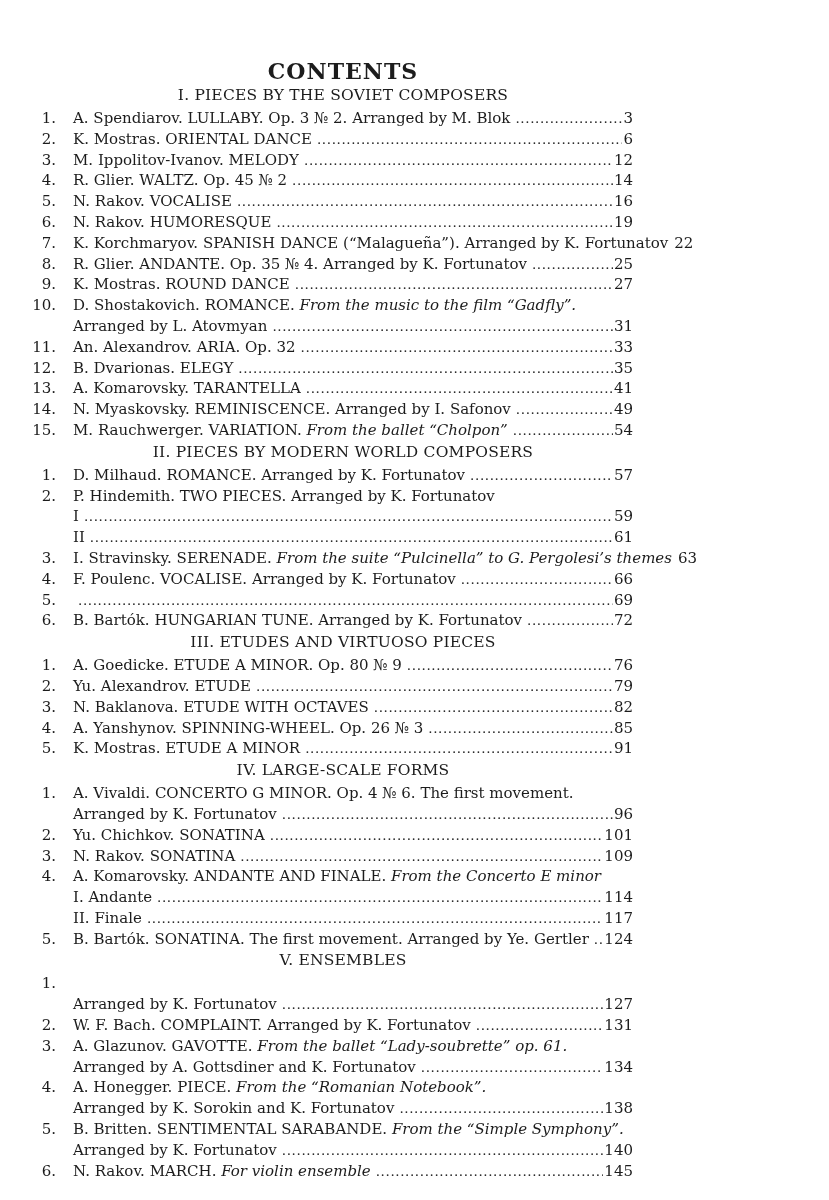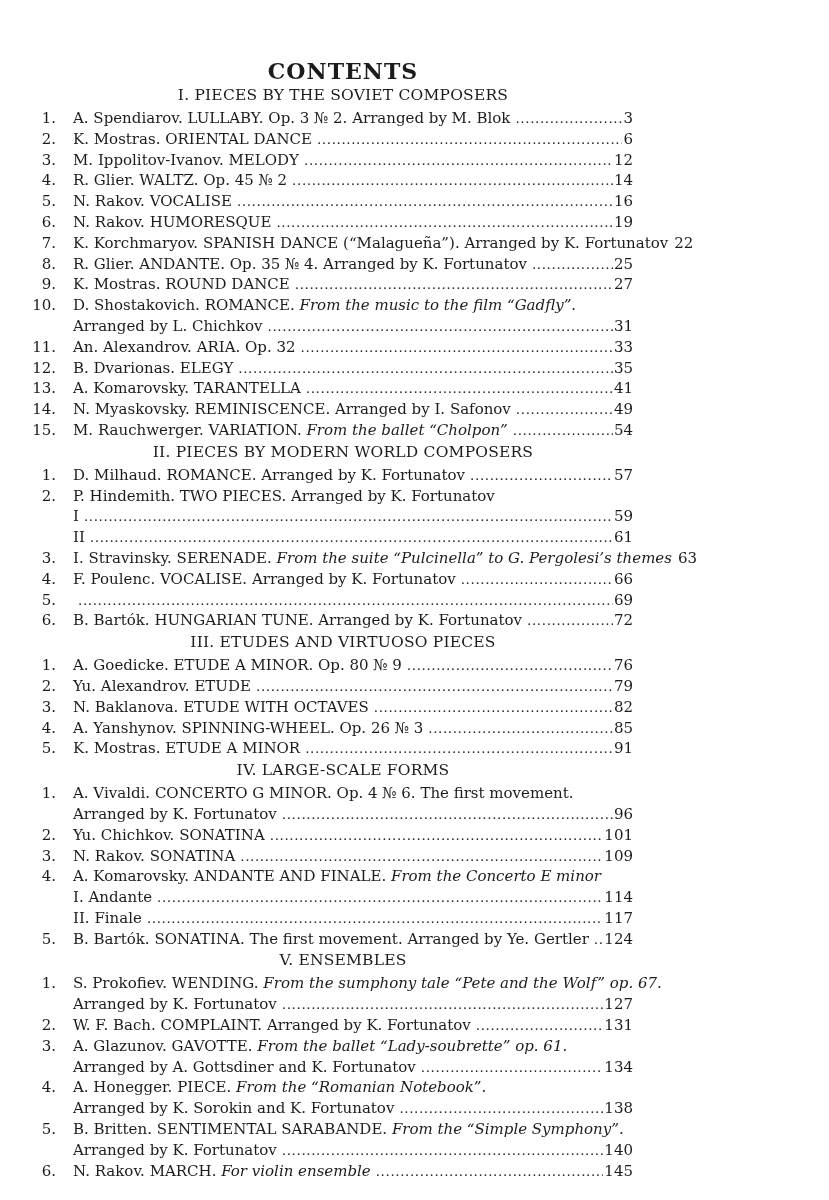--- a/index.html
+++ b/index.html
@@ -88,21 +88,21 @@
         <div class="row"><span class="num">1.</span><span class="text"><span class="seg">A. Spendiarov. LULLABY. Op. 3 № 2. Arranged by M. Blok</span></span><span class="leader"></span><span class="pagenum">3</span></div>
         <div class="row"><span class="num">2.</span><span class="text"><span class="seg">K. Mostras. ORIENTAL DANCE</span></span><span class="leader"></span><span class="pagenum">6</span></div>
         <div class="row"><span class="num">3.</span><span class="text"><span class="seg">M. Ippolitov-Ivanov. MELODY</span></span><span class="leader"></span><span class="pagenum">12</span></div>
         <div class="row"><span class="num">4.</span><span class="text"><span class="seg">R. Glier. WALTZ. Op. 45 № 2</span></span><span class="leader"></span><span class="pagenum">14</span></div>
         <div class="row"><span class="num">5.</span><span class="text"><span class="seg">N. Rakov. VOCALISE</span></span><span class="leader"></span><span class="pagenum">16</span></div>
         <div class="row"><span class="num">6.</span><span class="text"><span class="seg">N. Rakov. HUMORESQUE</span></span><span class="leader"></span><span class="pagenum">19</span></div>
         <div class="row"><span class="num">7.</span><span class="text"><span class="seg">K. Korchmaryov. SPANISH DANCE (“Malagueña”). Arranged by K. Fortunatov</span></span><span class="leader"></span><span class="pagenum">22</span></div>
         <div class="row"><span class="num">8.</span><span class="text"><span class="seg">R. Glier. ANDANTE. Op. 35 № 4. Arranged by K. Fortunatov</span></span><span class="leader"></span><span class="pagenum">25</span></div>
         <div class="row"><span class="num">9.</span><span class="text"><span class="seg">K. Mostras. ROUND DANCE</span></span><span class="leader"></span><span class="pagenum">27</span></div>
         <div class="row"><span class="num">10.</span><span class="text"><span class="seg">D. Shostakovich. ROMANCE. </span><span class="seg italic">From the music to the film “Gadfly”.</span></span></div>
-        <div class="row"><span class="num"></span><span class="text"><span class="seg">Arranged by L. Chichkov</span></span><span class="leader"></span><span class="pagenum">31</span></div>
+        <div class="row"><span class="num"></span><span class="text"><span class="seg">Arranged by L. Atovmyan</span></span><span class="leader"></span><span class="pagenum">31</span></div>
         <div class="row"><span class="num">11.</span><span class="text"><span class="seg">An. Alexandrov. ARIA. Op. 32</span></span><span class="leader"></span><span class="pagenum">33</span></div>
         <div class="row"><span class="num">12.</span><span class="text"><span class="seg">B. Dvarionas. ELEGY</span></span><span class="leader"></span><span class="pagenum">35</span></div>
         <div class="row"><span class="num">13.</span><span class="text"><span class="seg">A. Komarovsky. TARANTELLA</span></span><span class="leader"></span><span class="pagenum">41</span></div>
         <div class="row"><span class="num">14.</span><span class="text"><span class="seg">N. Myaskovsky. REMINISCENCE. Arranged by I. Safonov</span></span><span class="leader"></span><span class="pagenum">49</span></div>
         <div class="row"><span class="num">15.</span><span class="text"><span class="seg">M. Rauchwerger. VARIATION. </span><span class="seg italic">From the ballet “Cholpon”</span></span><span class="leader"></span><span class="pagenum">54</span></div>
       </div>
       <div class="section">
         <div class="heading">II. PIECES BY MODERN WORLD COMPOSERS</div>
         <div class="row"><span class="num">1.</span><span class="text"><span class="seg">D. Milhaud. ROMANCE. Arranged by K. Fortunatov</span></span><span class="leader"></span><span class="pagenum">57</span></div>
         <div class="row"><span class="num">2.</span><span class="text"><span class="seg">P. Hindemith. TWO PIECES. Arranged by K. Fortunatov</span></span></div>
@@ -127,21 +127,21 @@
         <div class="row"><span class="num"></span><span class="text"><span class="seg">Arranged by K. Fortunatov</span></span><span class="leader"></span><span class="pagenum">96</span></div>
         <div class="row"><span class="num">2.</span><span class="text"><span class="seg">Yu. Chichkov. SONATINA</span></span><span class="leader"></span><span class="pagenum">101</span></div>
         <div class="row"><span class="num">3.</span><span class="text"><span class="seg">N. Rakov. SONATINA</span></span><span class="leader"></span><span class="pagenum">109</span></div>
         <div class="row"><span class="num">4.</span><span class="text"><span class="seg">A. Komarovsky. ANDANTE AND FINALE. </span><span class="seg italic">From the Concerto E minor</span></span></div>
         <div class="row"><span class="num"></span><span class="text"><span class="seg">I. Andante</span></span><span class="leader"></span><span class="pagenum">114</span></div>
         <div class="row"><span class="num"></span><span class="text"><span class="seg">II. Finale</span></span><span class="leader"></span><span class="pagenum">117</span></div>
         <div class="row"><span class="num">5.</span><span class="text"><span class="seg">B. Bartók. SONATINA. The first movement. Arranged by Ye. Gertler</span></span><span class="leader"></span><span class="pagenum">124</span></div>
       </div>
       <div class="section">
         <div class="heading">V. ENSEMBLES</div>
-        <div class="row"><span class="num">1.</span><span class="text"><span class="seg">S. Prokofiev. WENDING. </span><span class="seg italic">From the sumphony tale “Pete and the Wolf” op. 67.</span></span></div>
+        <div class="row"><span class="num">1.</span></div>
         <div class="row"><span class="num"></span><span class="text"><span class="seg">Arranged by K. Fortunatov</span></span><span class="leader"></span><span class="pagenum">127</span></div>
         <div class="row"><span class="num">2.</span><span class="text"><span class="seg">W. F. Bach. COMPLAINT. Arranged by K. Fortunatov</span></span><span class="leader"></span><span class="pagenum">131</span></div>
         <div class="row"><span class="num">3.</span><span class="text"><span class="seg">A. Glazunov. GAVOTTE. </span><span class="seg italic">From the ballet “Lady-soubrette” op. 61.</span></span></div>
         <div class="row"><span class="num"></span><span class="text"><span class="seg">Arranged by A. Gottsdiner and K. Fortunatov</span></span><span class="leader"></span><span class="pagenum">134</span></div>
         <div class="row"><span class="num">4.</span><span class="text"><span class="seg">A. Honegger. PIECE. </span><span class="seg italic">From the “Romanian Notebook”.</span></span></div>
         <div class="row"><span class="num"></span><span class="text"><span class="seg">Arranged by K. Sorokin and K. Fortunatov</span></span><span class="leader"></span><span class="pagenum">138</span></div>
         <div class="row"><span class="num">5.</span><span class="text"><span class="seg">B. Britten. SENTIMENTAL SARABANDE. </span><span class="seg italic">From the “Simple Symphony”.</span></span></div>
         <div class="row"><span class="num"></span><span class="text"><span class="seg">Arranged by K. Fortunatov</span></span><span class="leader"></span><span class="pagenum">140</span></div>
         <div class="row"><span class="num">6.</span><span class="text"><span class="seg">N. Rakov. MARCH. </span><span class="seg italic">For violin ensemble</span></span><span class="leader"></span><span class="pagenum">145</span></div>
       </div>

